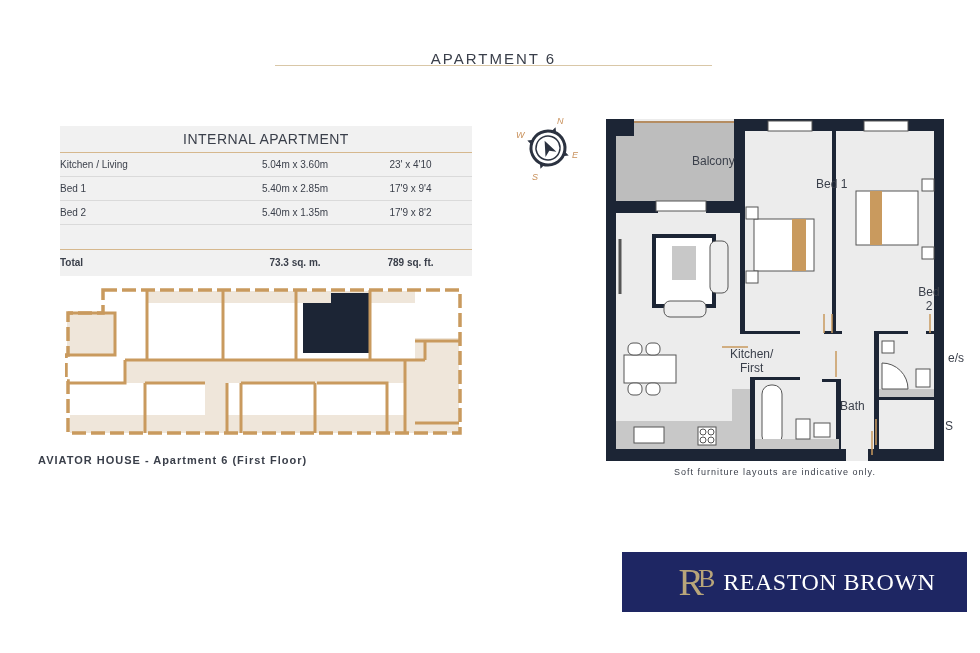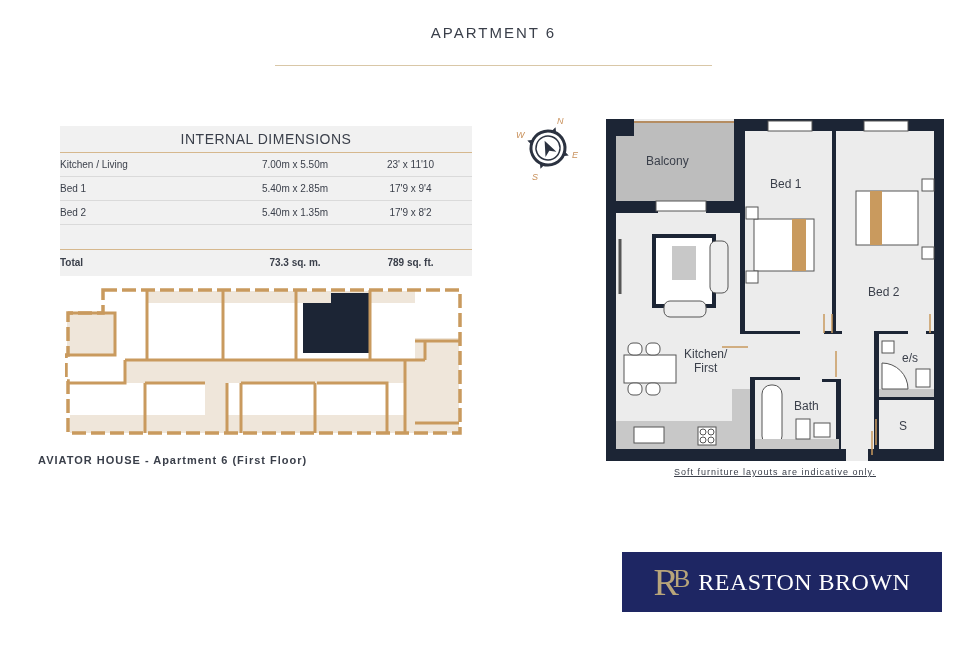--- a/index.html
+++ b/index.html
@@ -1,21 +1,21 @@
 <!DOCTYPE html>
 <html><head>
 <meta charset="utf-8">
 <style>
   html, body { margin: 0; padding: 0; }
   body {
     width: 980px; height: 653px; background: #ffffff; position: relative; overflow: hidden;
     font-family: "Liberation Sans", "DejaVu Sans", sans-serif; color: #333a45;
   }
   .title {
-    position: absolute; left: 275px; top: 24px; width: 437px; text-align: center;
+    position: absolute; left: 275px; top: 50px; width: 437px; text-align: center;
     font-size: 15px; letter-spacing: 2px; color: #3a3f4a;
   }
   .title-rule { position: absolute; left: 275px; top: 65px; width: 437px; height: 1px; background: #d9c7a7; }
 
   .dims {
     position: absolute; left: 60px; top: 126px; width: 412px; background: #f1f1f1;
   }
   .dims-head {
     height: 26px; line-height: 26px; text-align: center; font-size: 14px; letter-spacing: 0.5px;
     color: #3a3f4a; border-bottom: 1px solid #d6b88e;
@@ -28,44 +28,44 @@
 
   .compass { position: absolute; left: 510px; top: 112px; width: 80px; height: 75px; }
   .compass .lbl { position: absolute; font-size: 9px; color: #c8905a; font-style: italic; }
 
   .site { position: absolute; left: 65px; top: 288px; width: 400px; height: 150px; }
   .site-caption {
     position: absolute; left: 38px; top: 454px; font-size: 11px; font-weight: bold; letter-spacing: 1px; color: #3a3f4a;
   }
 
   .plan { position: absolute; left: 606px; top: 119px; width: 338px; height: 342px; }
-  .room-label { position: absolute; font-size: 12px; color: #3a3f4a; text-align: center; line-height: 14px; }
-
-  .disclaimer { position: absolute; left: 606px; top: 467px; width: 338px; text-align: center; font-size: 9px; letter-spacing: 1px; color: #3a3f4a; text-decoration: underline; }
+  .room-label { position: absolute; font-size: 12px; color: #3a3f4a; text-align: center; line-height: 14px; margin-left: 46px; }
+
+  .disclaimer { position: absolute; left: 606px; top: 467px; width: 338px; text-align: center; font-size: 9px; letter-spacing: 1px; color: #3a3f4a; }
 
   .logo {
     position: absolute; left: 622px; top: 552px; width: 320px; height: 60px; background: #1e2663;
-    display: flex; align-items: center; justify-content: center;
+    display: flex; align-items: center; justify-content: center; padding-left: 25px;
   }
   .logo .rb { font-family: "Liberation Serif", "DejaVu Serif", serif; font-size: 38px; color: #b8a57a; letter-spacing: -6px; margin-right: 14px; }
   .logo .rb small { font-size: 26px; position: relative; top: -8px; }
   .logo .name { font-family: Liberation Serif, serif; font-size: 24px; color: #ffffff; letter-spacing: 0.5px; }
 </style>
 </head>
 <body>
 
 <div class="title">APARTMENT   6</div>
 <div class="title-rule"></div>
 
 <div class="dims">
-  <div class="dims-head">INTERNAL DIMENSIONS</div>
+  <div class="dims-head">INTERNAL APARTMENT</div>
   <div class="dims-row">
     <span class="c1">Kitchen / Living</span>
-    <span class="c2">7.00m x 5.50m</span>
-    <span class="c3">23' x 11'10</span>
+    <span class="c2">5.04m x 3.60m</span>
+    <span class="c3">23' x 4'10</span>
   </div>
   <div class="dims-row">
     <span class="c1">Bed 1</span>
     <span class="c2">5.40m x 2.85m</span>
     <span class="c3">17'9 x 9'4</span>
   </div>
   <div class="dims-row">
     <span class="c1">Bed 2</span>
     <span class="c2">5.40m x 1.35m</span>
     <span class="c3">17'9 x 8'2</span>

